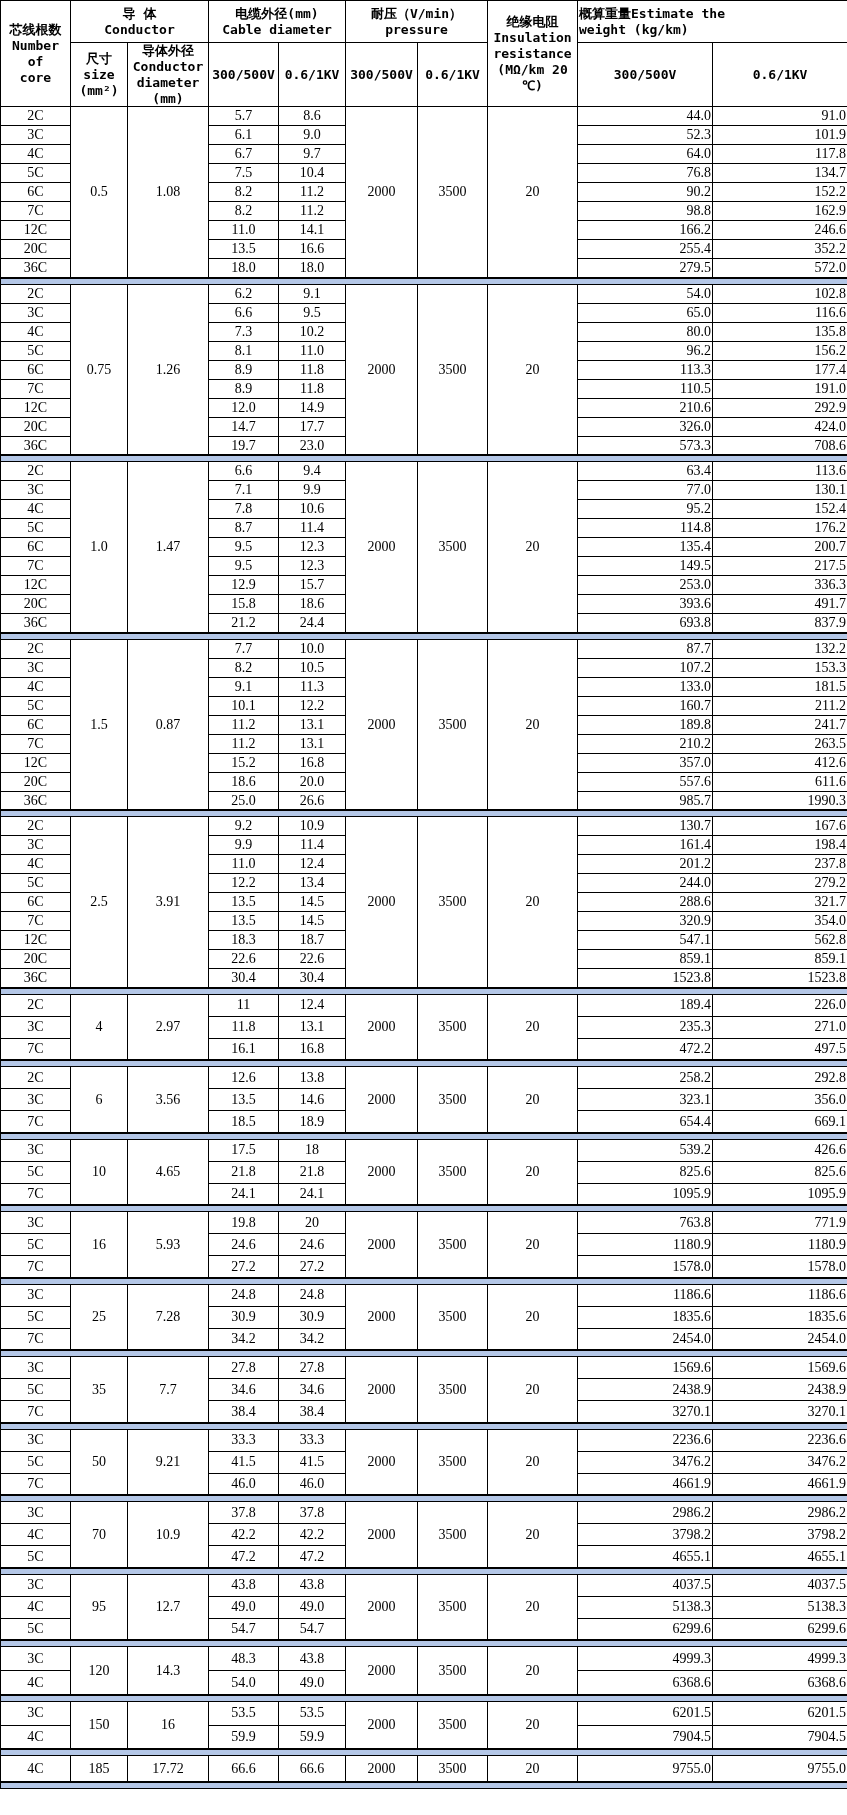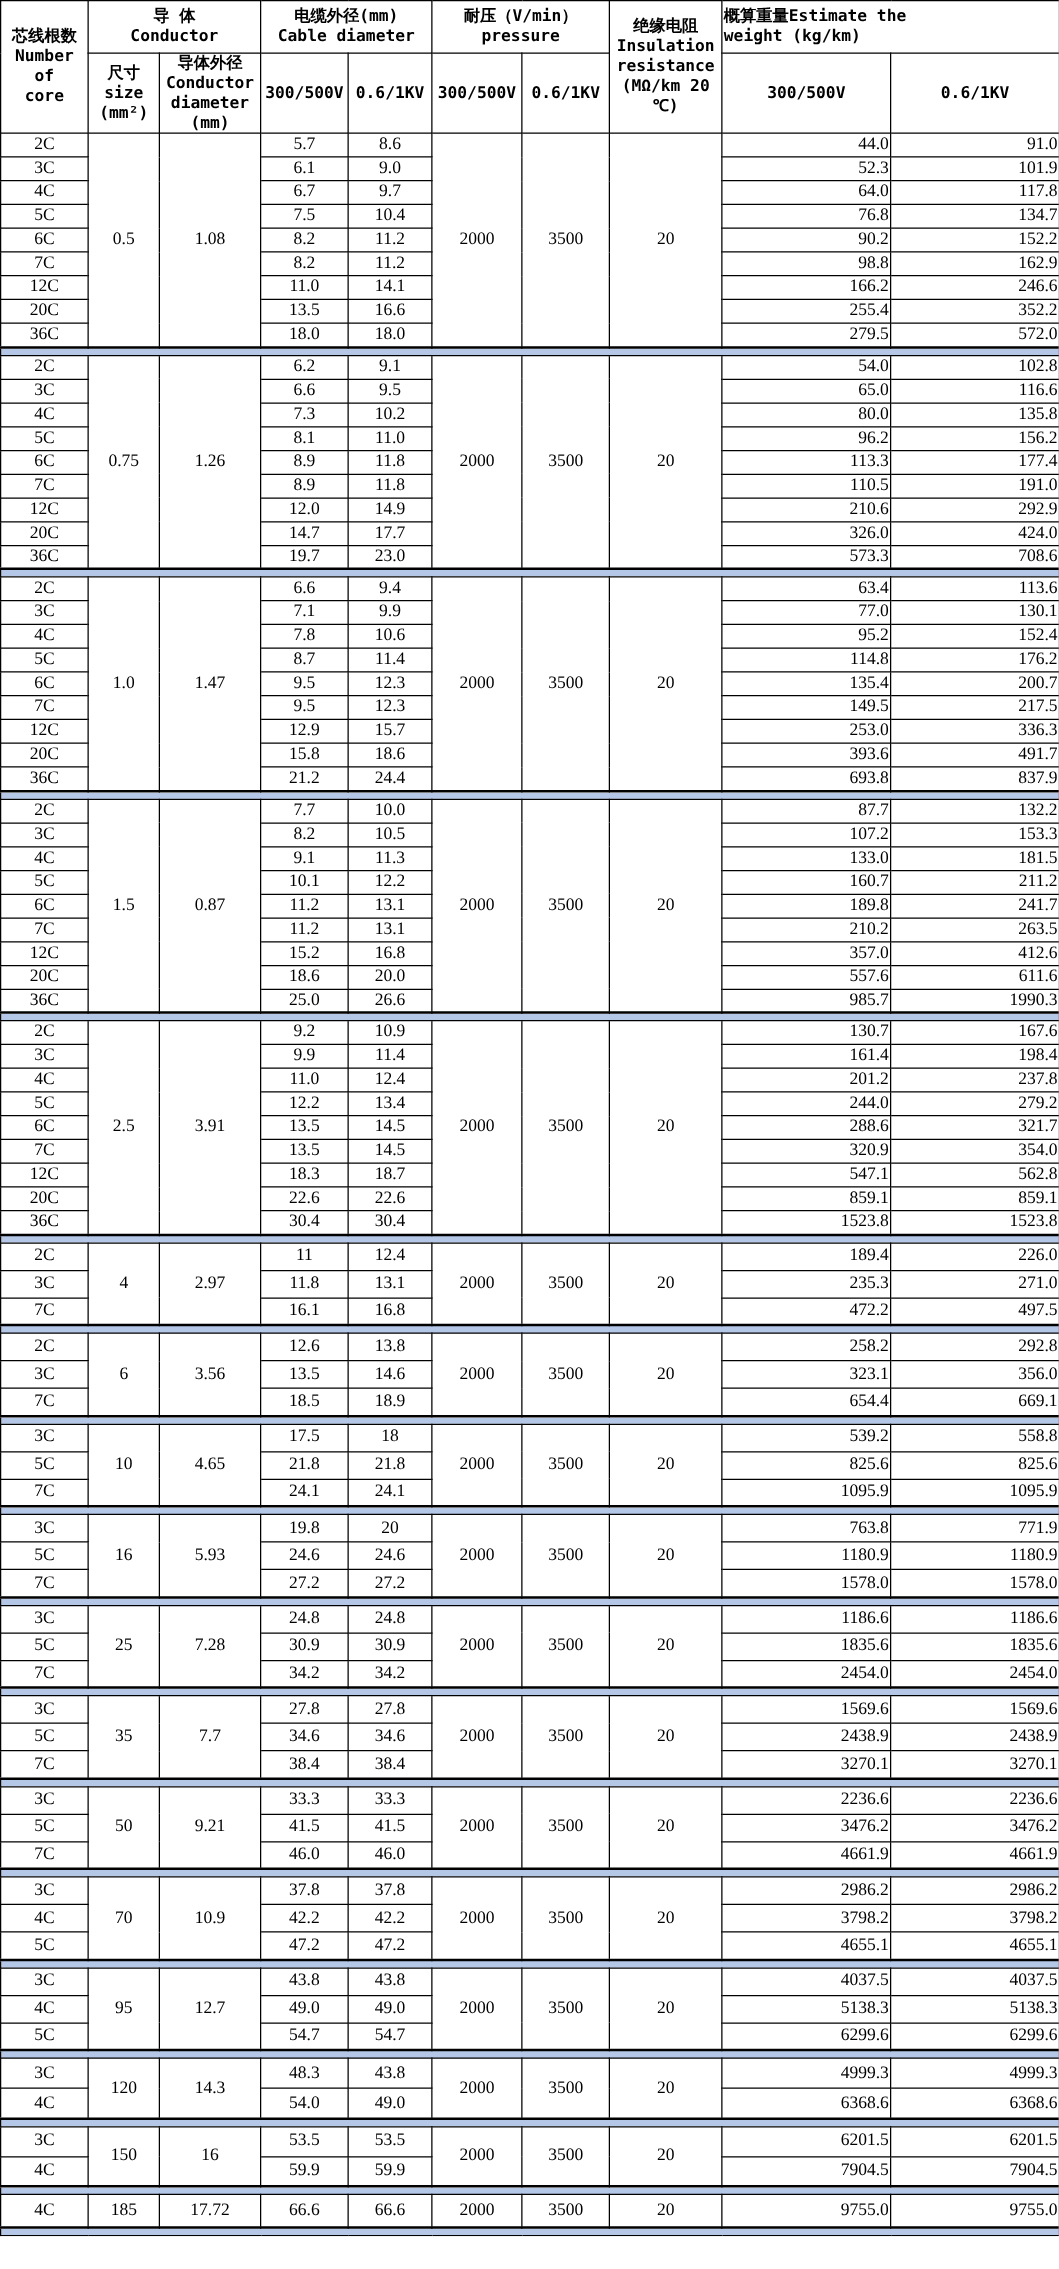--- a/index.html
+++ b/index.html
@@ -520,21 +520,21 @@
       <tr class="data-row r3">
         <td>3C</td>
         <td rowspan="3">10</td>
         <td rowspan="3">4.65</td>
         <td class="c-dia1">17.5</td>
         <td>18</td>
         <td rowspan="3">2000</td>
         <td rowspan="3">3500</td>
         <td rowspan="3">20</td>
         <td class="c-wt1">539.2</td>
-        <td class="c-wt2">558.8</td>
+        <td class="c-wt2">426.6</td>
       </tr>
       <tr class="data-row r3">
         <td>5C</td>
         <td class="c-dia1">21.8</td>
         <td>21.8</td>
         <td class="c-wt1">825.6</td>
         <td class="c-wt2">825.6</td>
       </tr>
       <tr class="data-row r3">
         <td>7C</td>

